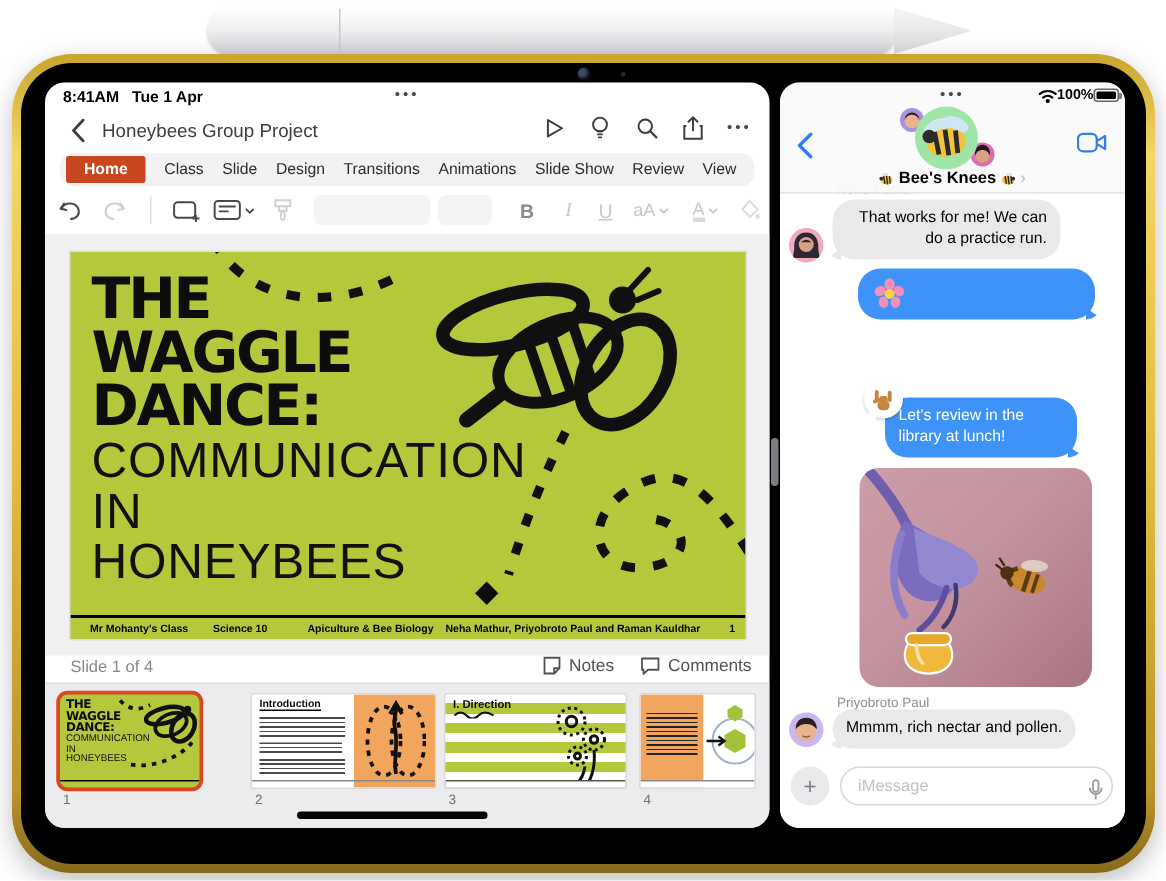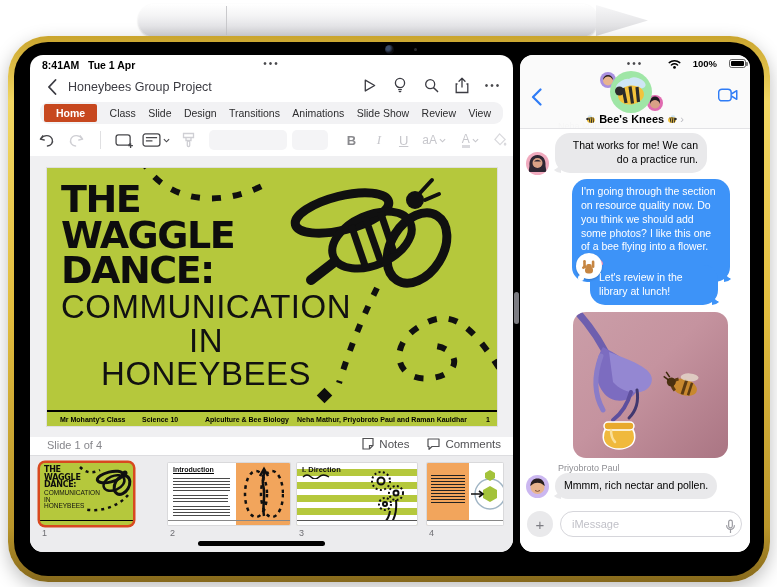--- a/index.html
+++ b/index.html
@@ -51,41 +51,41 @@
   .field { background:#f4f4f6; border-radius:5px; height:20px; }
   .tb-letter { font-size:13px; }
   .chev { font-size:7px; color:inherit; margin-left:2px; }
 
   #editor { left:0; top:101px; width:483px; height:281px; background:#f0f0f2; }
   #slide { left:17px; top:12px; width:450px; height:258px; background:#b5c83c; box-shadow:0 0 0 1px rgba(0,0,0,.07); overflow:hidden; }
   .pre { white-space:pre-line; }
   #slide-heading { left:14px; top:14px; font-family:"DejaVu Sans",sans-serif; font-weight:800;
     font-size:38px; line-height:.94; letter-spacing:-1.5px; color:#0d0d0d; }
   #slide-subheading { left:14px; top:122px; font-weight:300; font-size:33px; line-height:1.02;
-    letter-spacing:.5px; color:#111;text-align:center; }
+    letter-spacing:.5px; color:#111; }
   #slide-footer { left:0; bottom:0; width:450px; height:16px; border-top:2px solid #000; font-size:7px; font-weight:bold; color:#000; }
   #slide-footer span { position:absolute; top:4px; white-space:nowrap; }
   #diamond { left:272px; top:222px; width:11px; height:11px; background:#0d0d0d; transform:rotate(45deg); }
 
   #pp-statusrow { left:0; top:382px; width:483px; height:18px; }
   #slide-pos { left:17px; top:2px; font-size:11px; color:#86868b; position:absolute; }
   .nr-btn { display:flex; align-items:center; gap:5px; font-size:11.5px; color:#515154; }
   #notes-comments { position:absolute; right:12px; top:0; display:flex; gap:18px; }
 
   #thumbstrip { left:0; top:400px; width:483px; height:97px; background:#ececee; border-top:1px solid #dddde0; }
   .thumb { position:absolute; top:7px; height:62px; background:#fff; border-radius:1px; overflow:hidden;
     box-shadow:0 0 0 1px rgba(0,0,0,.08); }
   .thumb-num { position:absolute; top:72px; font-size:9px; color:#6e6e73; }
   .greek { background-image:repeating-linear-gradient(180deg,#4a4a4a 0 1px,transparent 1px 3px); }
   .greek.orange-dark { background-image:repeating-linear-gradient(180deg,#222 0 1px,transparent 1px 3px); }
   #home-indicator { left:168px; top:486px; width:127px; height:5px; border-radius:3px; background:#000; }
 
   
   #msg-dots { left:0; top:3px; width:230px; text-align:center; }
-  #msg-status-right { right:4px; top:3px; display:flex; align-items:center; gap:12px; }
+  #msg-status-right { right:4px; top:3px; display:flex; align-items:center; gap:0; }
   #battery-label { font-size:9.5px; font-weight:bold; color:#000; }
   .batt { width:17px; height:8.5px; border:1px solid rgba(0,0,0,.6); border-radius:2.5px; position:relative; }
   .batt-fill { position:absolute; left:1px; top:1px; bottom:1px; width:13px; background:#000; border-radius:1px; }
   .batt-nub { position:absolute; right:-3px; top:2px; width:2px; height:3.5px; background:rgba(0,0,0,.5); border-radius:0 1px 1px 0; }
 
   #msg-header { left:0; top:0; width:230px; height:74px; background:rgba(250,250,250,.96); border-bottom:1px solid #e3e3e6; z-index:5; }
   #msg-back { left:6px; top:32px; }
   #avatar-big { left:90px; top:16px; width:42px; height:42px; border-radius:50%; background:#9fe6a6; overflow:hidden; }
   .avatar-sm { width:16px; height:16px; border-radius:50%; box-shadow:0 0 0 2px #fafafa; overflow:hidden; }
   #avatar-sm1 { left:80px; top:17px; background:#a990e0; }
@@ -398,21 +398,20 @@
       <div class="bubble recv" style="left:35px; top:78px; width:152px">That works for me! We can do a practice run.</div>
       <div class="memoji" style="left:6px; top:97px; background:#f0aabe">
         <svg width="23" height="23" viewBox="0 0 23 23">
             <path d="M11.5 3 c6 0 8.5 5 8 11 l1 6 h-18 l1 -6 c-.5 -6 2 -11 8 -11z" fill="#2e2633"></path>
             <circle cx="11.5" cy="11" r="5" fill="#d9a086"></circle>
             <path d="M8 9.5 a4.5 4.5 0 0 1 7 0" fill="#2e2633"></path>
           </svg>
       </div>
 
       <div class="bubble sent" style="left:52px; top:124px; width:158px">
-        <span>I'm going through the section on resource quality now. Do you think we should add some photos? I like this one of a bee flying into a flower.</span>
         <svg style="vertical-align:-6px; margin-left:1px" width="22" height="22" viewBox="0 0 22 22">
           <g fill="#f48fb9">
               <ellipse cx="11" cy="4.5" rx="3.4" ry="4"></ellipse>
               <ellipse cx="17.3" cy="9" rx="3.8" ry="3.2" transform="rotate(40 17.3 9)"></ellipse>
               <ellipse cx="15" cy="16.5" rx="3.2" ry="3.8" transform="rotate(15 15 16.5)"></ellipse>
               <ellipse cx="7" cy="16.5" rx="3.2" ry="3.8" transform="rotate(-15 7 16.5)"></ellipse>
               <ellipse cx="4.7" cy="9" rx="3.8" ry="3.2" transform="rotate(-40 4.7 9)"></ellipse>
             </g>
           <circle cx="11" cy="11" r="3.4" fill="#f6d44a"></circle>
         </svg>

